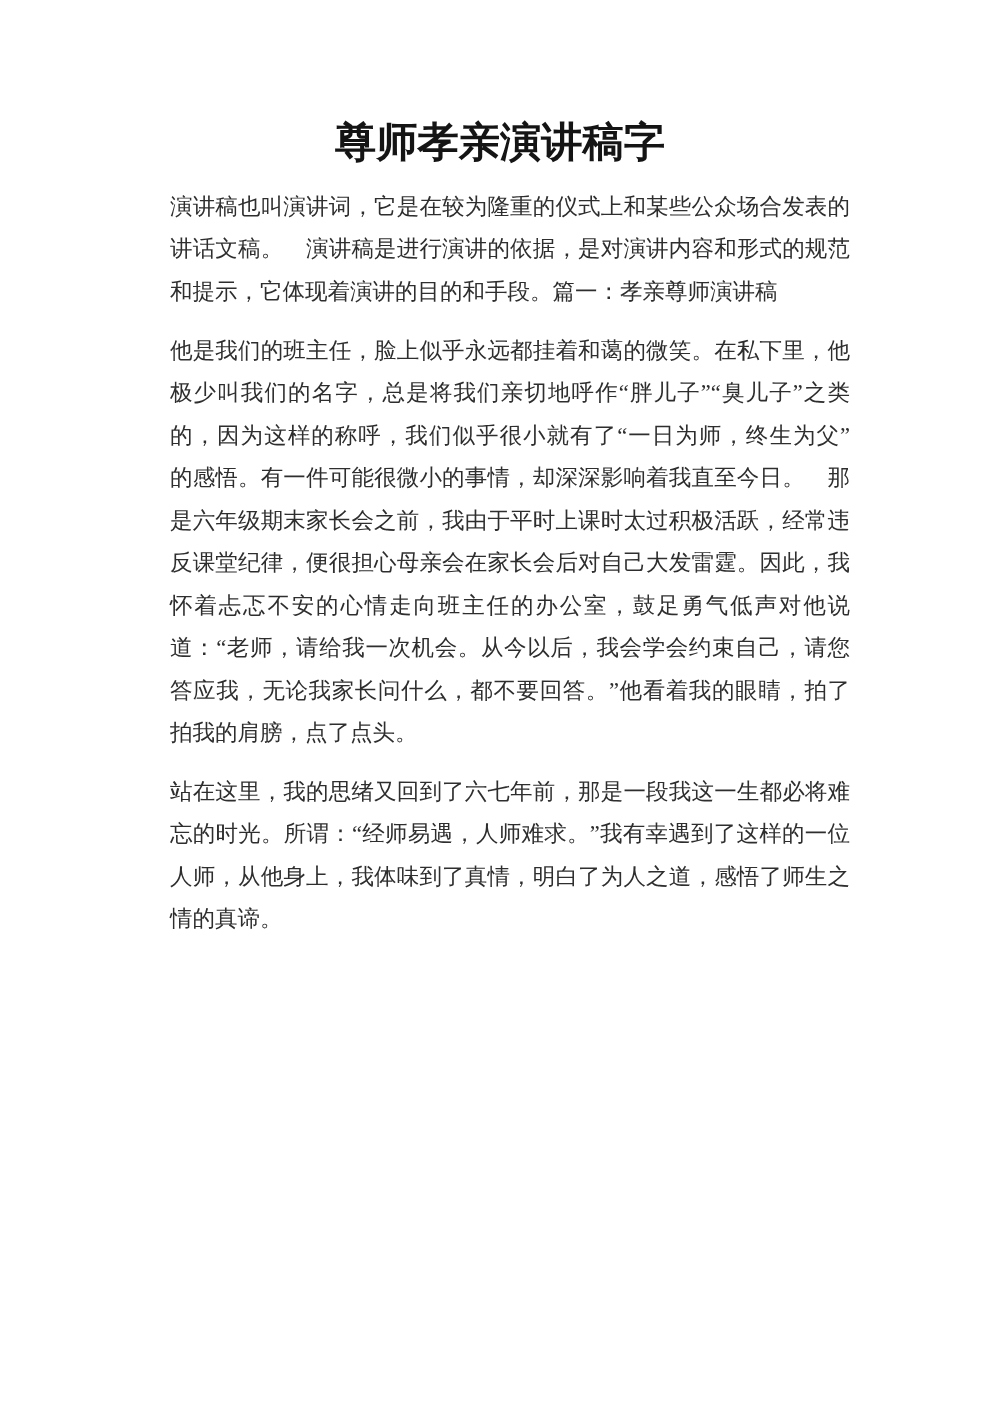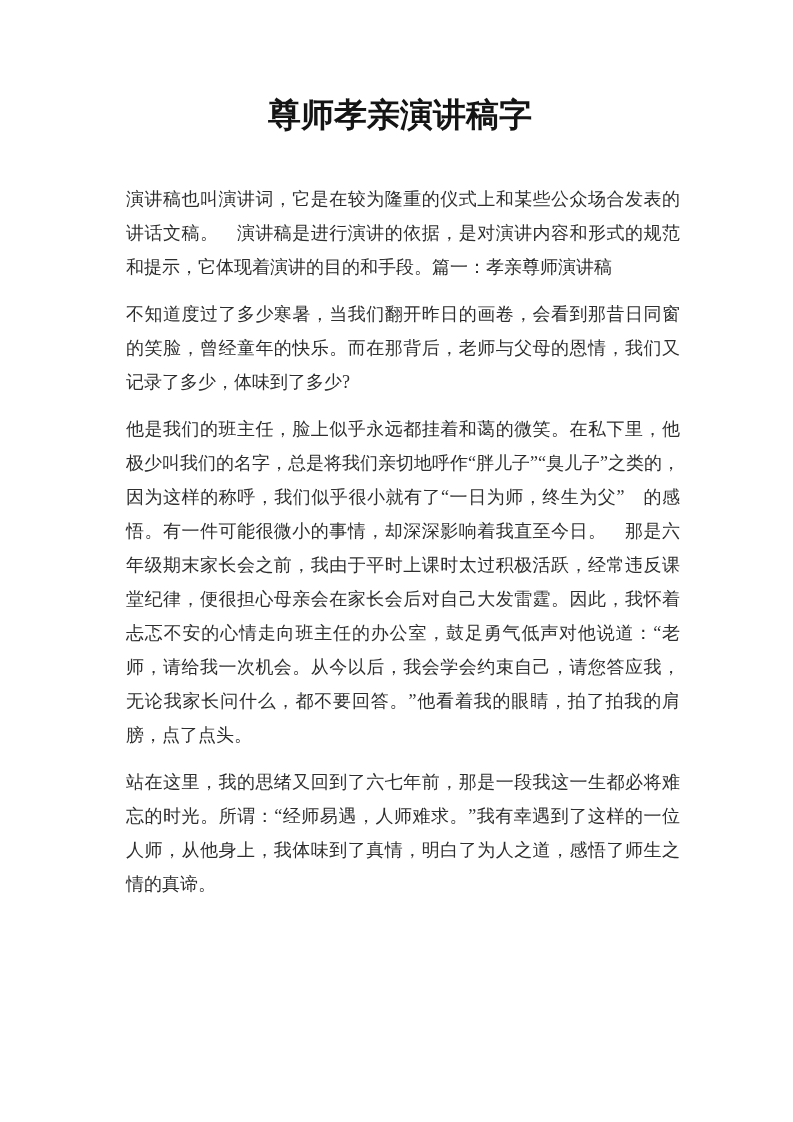--- a/index.html
+++ b/index.html
@@ -11,46 +11,45 @@
     position: relative;
     width: 793px;
     height: 1122px;
     background: #ffffff;
     overflow: hidden;
     box-sizing: border-box;
     padding: 95px 113px 0 120px;
     font-family: "Liberation Serif", "DejaVu Serif", serif;
   }
   .doc-title {
-    margin: 0 0 47px 0;
+    margin: 0 0 13px 0;
     font-size: 33px;
     line-height: 40px;
     font-weight: 700;
     text-align: center;
     color: #141414;
     white-space: nowrap;
   }
   .doc-para {
-    margin: 0 0 13px 6px;
+    margin: 0 0 13px 16px;
     font-size: 18px;
     line-height: 34px;
     text-align: justify;
     text-justify: inter-character;
     word-break: normal;
     overflow-wrap: normal;
     color: #2e2e2e;
   }
 </style>
 </head>
 <body>
 
 <div class="page">
   <h1 class="doc-title">尊师孝亲演讲稿字</h1>
 
   <p class="doc-para">演讲稿也叫演讲词，它是在较为隆重的仪式上和某些公众场合发表的讲话文稿。　演讲稿是进行演讲的依据，是对演讲内容和形式的规范和提示，它体现着演讲的目的和手段。篇一：孝亲尊师演讲稿</p>
 
 
-  <p class="doc-para">不知道度过了多少寒暑，当我们翻开昨日的画卷，会看到那昔日同窗的笑脸，曾经童年的快乐。而在那背后，老师与父母的恩情，我们又记录了多少，体味到了多少?</p>
 
   <p class="doc-para">他是我们的班主任，脸上似乎永远都挂着和蔼的微笑。在私下里，他极少叫我们的名字，总是将我们亲切地呼作“胖儿子”“臭儿子”之类的，因为这样的称呼，我们似乎很小就有了“一日为师，终生为父”　的感悟。有一件可能很微小的事情，却深深影响着我直至今日。　那是六年级期末家长会之前，我由于平时上课时太过积极活跃，经常违反课堂纪律，便很担心母亲会在家长会后对自己大发雷霆。因此，我怀着忐忑不安的心情走向班主任的办公室，鼓足勇气低声对他说道：“老师，请给我一次机会。从今以后，我会学会约束自己，请您答应我，无论我家长问什么，都不要回答。”他看着我的眼睛，拍了拍我的肩膀，点了点头。</p>
 
   <p class="doc-para">站在这里，我的思绪又回到了六七年前，那是一段我这一生都必将难忘的时光。所谓：“经师易遇，人师难求。”我有幸遇到了这样的一位人师，从他身上，我体味到了真情，明白了为人之道，感悟了师生之情的真谛。</p>
 </div>
 
 </body></html>

